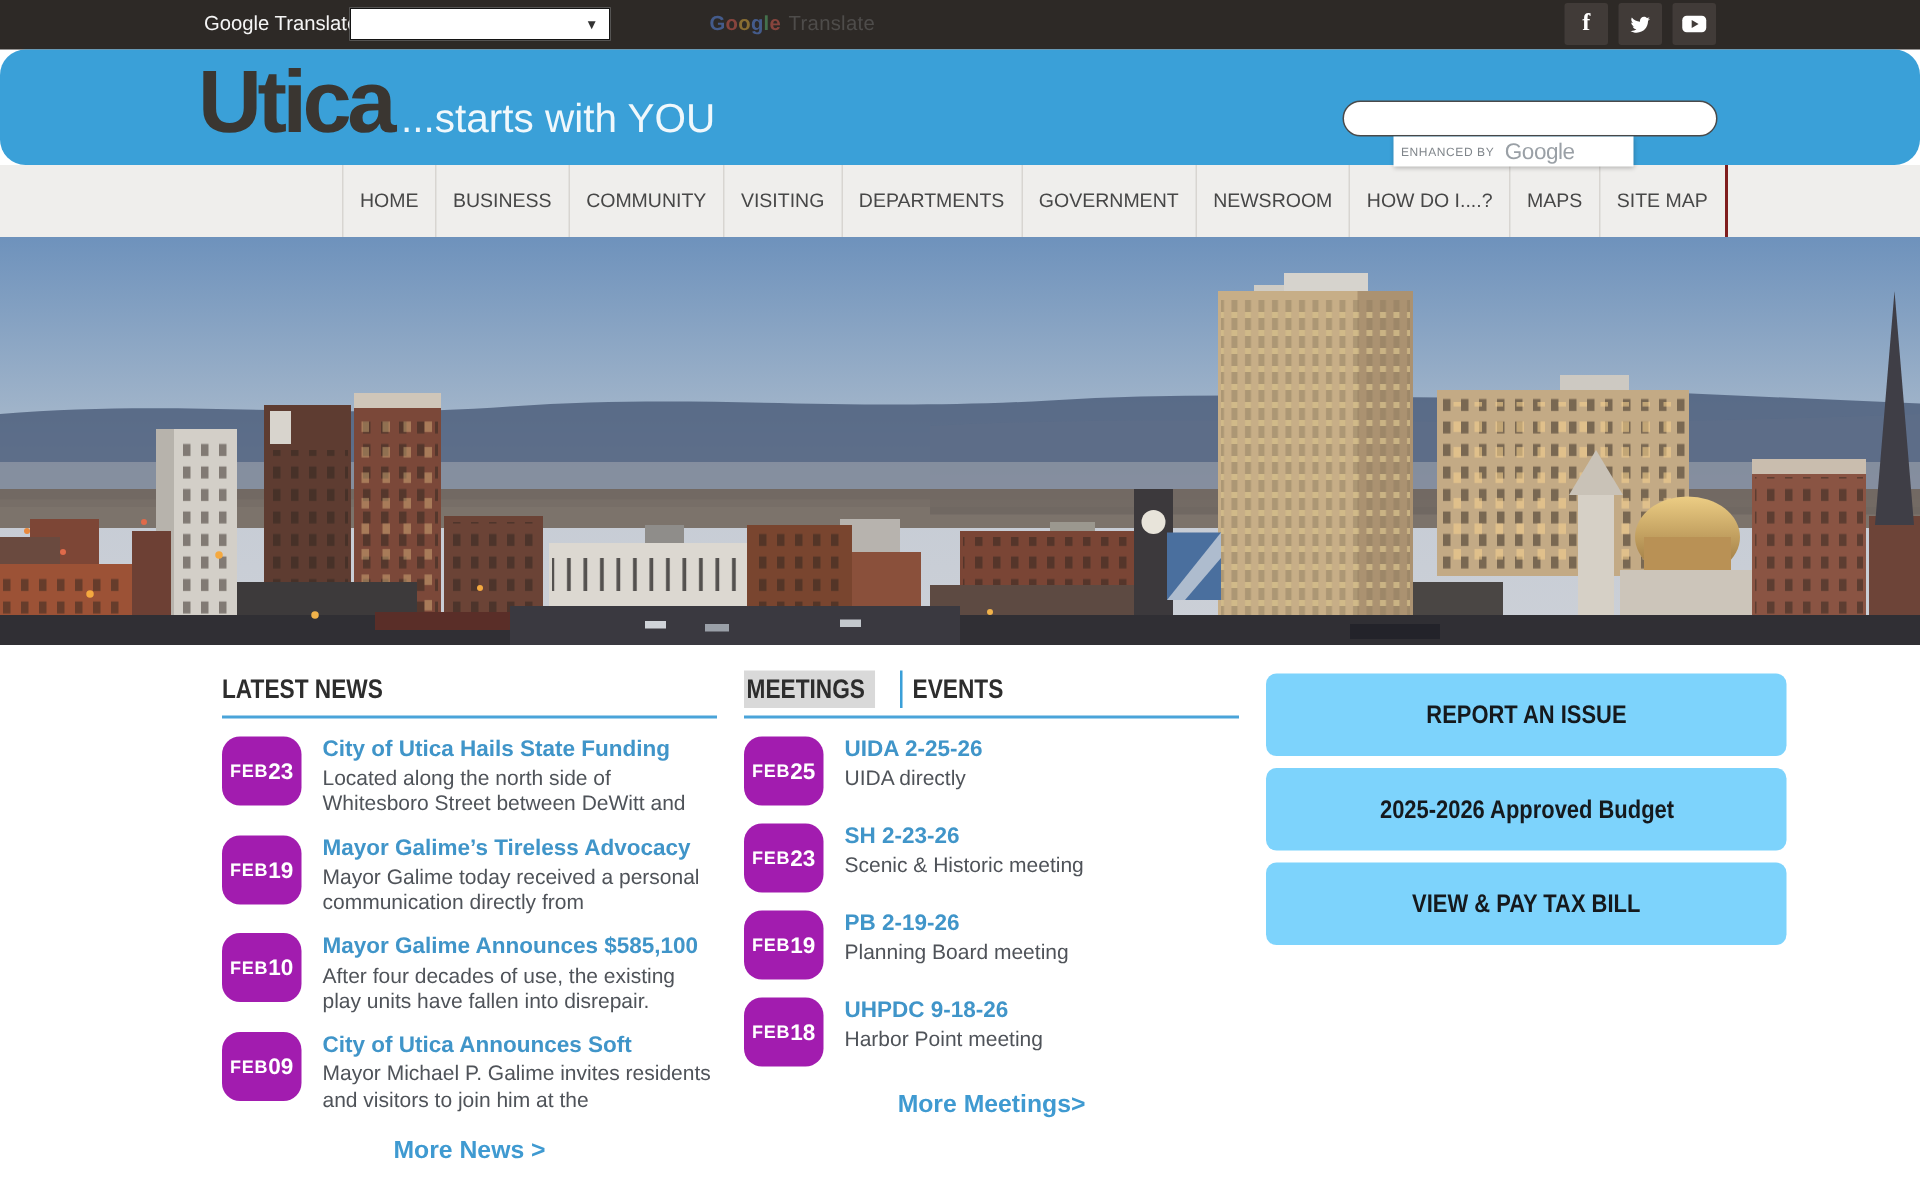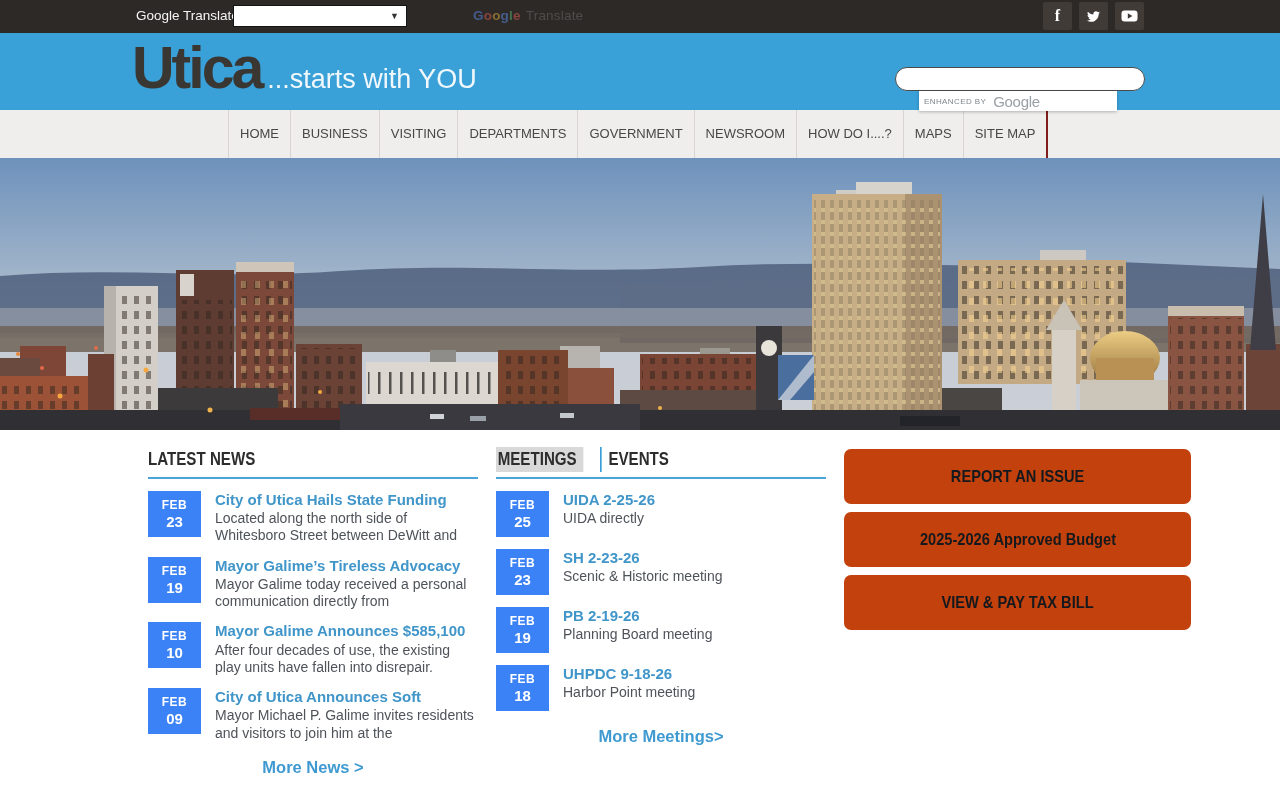--- a/index.html
+++ b/index.html
@@ -15,28 +15,28 @@
   .watermark { position:absolute; left:473px; top:8px; font-size:13.5px; opacity:.5;
                font-weight:700; letter-spacing:.2px; }
   .wm-b{color:#5b8def} .wm-r{color:#e06055} .wm-y{color:#e2b03f} .wm-g{color:#5bb974}
   .wm-t { color:#6f6f6f; font-weight:400; margin-left:5px; }
   .social { position:absolute; right:136px; top:2px; display:flex; gap:7px; }
   .sbtn { width:29px; height:28px; background:#413b38; border-radius:2px;
           display:flex; align-items:center; justify-content:center; cursor:pointer; }
   .fb-f { color:#fff; font-weight:700; font-size:16px; font-family:"Liberation Serif",serif; }
 
   
-  .header { position:relative; height:77px; background:#3aa0d8; }
+  .header { position:relative; height:77px; background:#3aa0d8;border-radius:17px; }
   .brand { position:absolute; left:132px; top:6px; display:flex; align-items:baseline; }
   .logo { font-size:59px; font-weight:700; color:#3a3631; letter-spacing:-3px; line-height:1.0; }
   .tagline { font-size:27px; color:#f0f8fc; margin-left:6px; }
   .search { position:absolute; top:34px; right:135px; width:250px; }
   .search-input { width:250px; height:24px; border-radius:12px; border:1px solid #4a4a4a;
                   padding:0 12px; font-size:13px; outline:none; }
-  .search-panel { position:absolute; top:24px; left:24px; width:198px; height:20px;
+  .search-panel { position:absolute; top:24px; left:34px; width:160px; height:20px;
                   background:#fff; display:flex; align-items:center; padding-left:5px;
                   box-shadow:0 1px 3px rgba(0,0,0,.25); }
   .enh { font-size:8px; color:#80868b; letter-spacing:.4px; margin-right:7px; }
   .goog { font-size:15px; color:#9aa0a6; letter-spacing:-.3px; }
 
   
   .nav { height:48px; background:#efeeec; display:flex; padding-left:228px; }
   .nav-item { padding:0 11px; line-height:48px; font-size:13px; color:#474747;
               border-left:1px solid #d8d5d1; cursor:pointer; white-space:nowrap;text-align:center; }
   .nav-item:last-child { border-right:2px solid #7f1d1d; }
@@ -49,32 +49,32 @@
   .content { display:grid; grid-template-columns:330px 330px 347px; column-gap:18px;
              padding:19px 0 0 148px; }
   .sect-head { display:flex; align-items:center; height:20px; }
   .cond { display:inline-block; transform:scaleX(.84); transform-origin:0 50%;
           white-space:nowrap; font-weight:700; color:#2d2d2d; }
   .h-big { font-size:18px; }
   .rule { border-top:2px solid #4aa4d9; margin-top:8px; margin-bottom:12px; }
   .tab-active { background:#d9d9d9; padding:2px 8px 2px 2px; }
   .tab-plain { border-left:2px solid #3a9fd8; padding:2px 0 2px 8px; }
   .item { display:flex; gap:14px; margin-bottom:12px; min-height:46px; }
-  .datebox { flex:0 0 53px; height:46px; background:#3b82f6; color:#fff;
-             display:flex; flex-direction:column; align-items:center; justify-content:center; }
+  .datebox { flex:0 0 53px; height:46px; background:#a21caf; color:#fff;
+             display:flex; align-items:center; justify-content:center;border-radius:12px; }
   .mon { font-size:12px; font-weight:700; letter-spacing:.5px; }
   .day { font-size:15px; font-weight:700; margin-top:1px; }
   .ititle { display:block; font-size:15px; font-weight:700; color:#4095c9;
             line-height:1.15; margin-bottom:2px; text-decoration:none; cursor:pointer; }
   .iexcerpt { font-size:14px; color:#4f5359; line-height:1.23; }
   .more { text-align:center; margin-top:16px; }
   .more a { font-size:16.5px; font-weight:700; color:#3f9ad1; text-decoration:none; cursor:pointer; }
 
   .qbtn { display:flex; align-items:center; justify-content:center; height:55px;
-          background:#c2410c; border-radius:7px; margin-bottom:8px; cursor:pointer; }
+          background:#7dd3fc; border-radius:7px; margin-bottom:8px; cursor:pointer; }
   .qbtn .cond-c { display:inline-block; transform:scaleX(.86); font-weight:700;
                   font-size:17px; color:#15191d; white-space:nowrap; }
 
   
   .bottom { display:grid; grid-template-columns:330px 330px 347px; column-gap:18px;
             padding:30px 0 0 148px; }
 </style>
 </head>
 <body>
 
@@ -112,20 +112,21 @@
     <div class="search-panel">
       <span class="enh">ENHANCED BY</span>
       <span class="goog">Google</span>
     </div>
   </div>
 </div>
 
 <div class="nav">
   <div class="nav-item">HOME</div>
   <div class="nav-item">BUSINESS</div>
+  <div class="nav-item">COMMUNITY</div>
   <div class="nav-item">VISITING</div>
   <div class="nav-item">DEPARTMENTS</div>
   <div class="nav-item">GOVERNMENT</div>
   <div class="nav-item">NEWSROOM</div>
   <div class="nav-item">HOW DO I....?</div>
   <div class="nav-item">MAPS</div>
   <div class="nav-item">SITE MAP</div>
 </div>
 
 <div class="hero">

